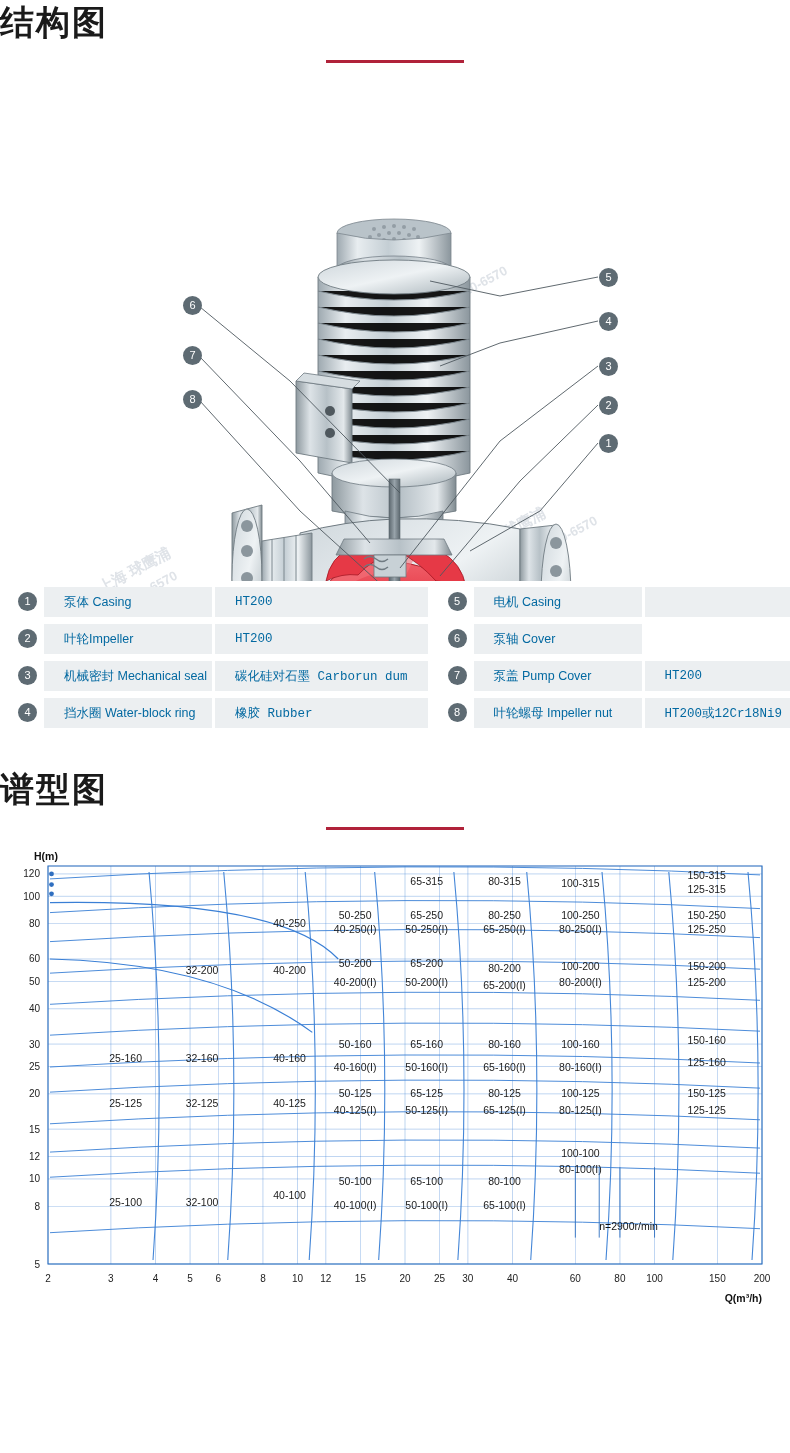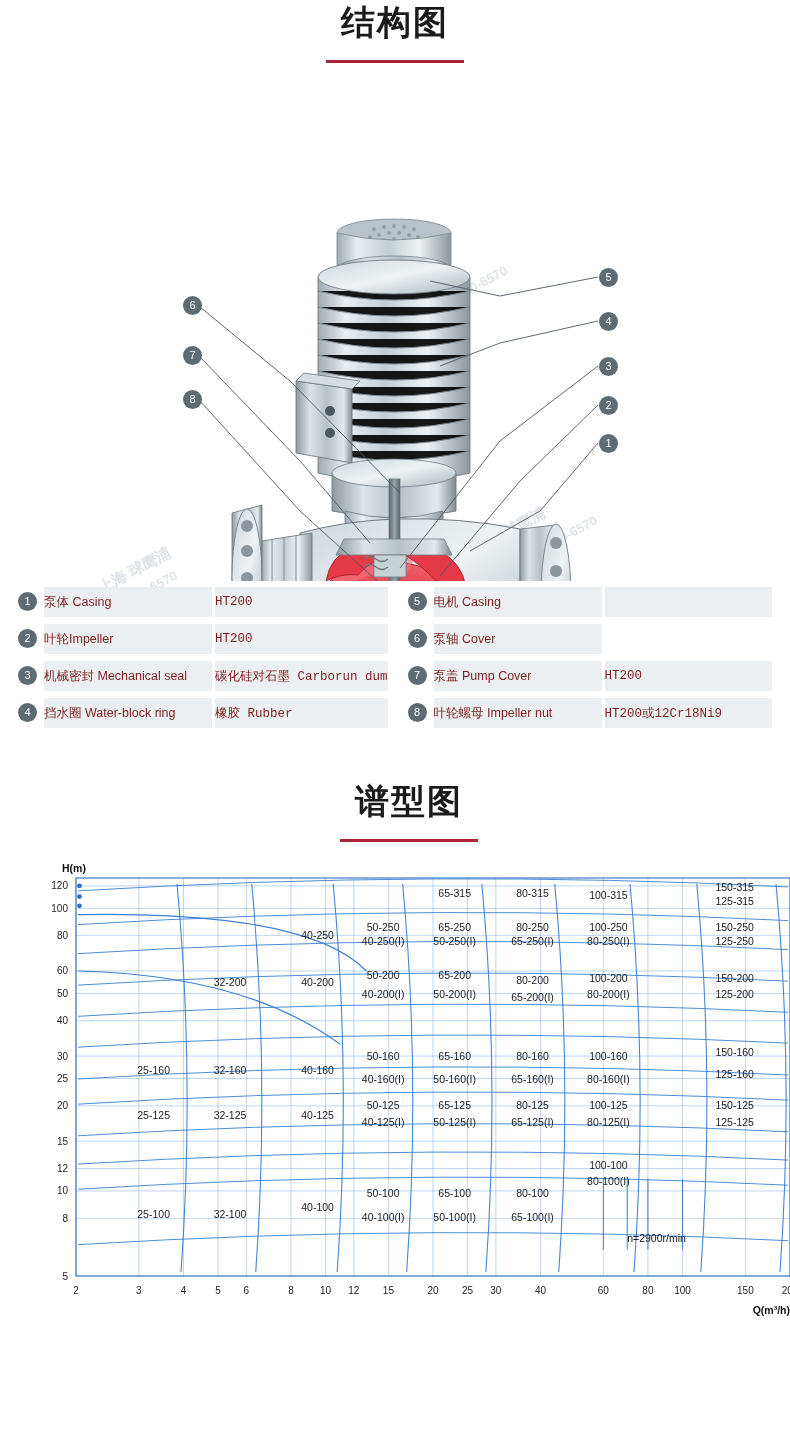--- a/index.html
+++ b/index.html
@@ -6,21 +6,20 @@
   html, body { margin:0; padding:0; }
   body {
     width:790px; height:1453px;
     background:#ffffff;
     font-family:"Liberation Sans", sans-serif;
     color:#333;
     position:relative;
     overflow:hidden;
   }
   .section-title {
-    text-align:center;
     font-size:34px;
     font-weight:bold;
     color:#1a1a1a;
     letter-spacing:2px;
   }
   .title-rule {
     width:138px; height:3px;
     background:#b0223a;
     margin:14px auto 0 auto;
   }
@@ -78,23 +77,23 @@
     font-size:11px;
     line-height:19px;
     text-align:center;
     flex:0 0 19px;
     margin:5px 7px 0 0;
   }
   .lg-name, .lg-mat {
     background:#eceff1;
     display:flex;
     align-items:center;
-    padding:0 0;
+    padding:0 20px;
     font-size:12.5px;
-    color:#7f1d1d;
+    color:#0369a1;
     white-space:nowrap;
     overflow:hidden;
   }
   .lg-name { flex:0 0 168px; }
   .lg-mat  { flex:1 1 auto; margin-left:3px;font-family:Liberation Mono, monospace; }
 
   
   #chart-wrap {
     position:relative;
     width:790px; height:480px;
@@ -330,21 +329,21 @@
       </div>
       <div class="legend-row">
         <div class="lg-num">8</div>
         <div class="lg-name">叶轮螺母 Impeller nut</div>
         <div class="lg-mat">HT200或12Cr18Ni9</div>
       </div>
     </div>
   </div>
 </div>
 
-<div style="margin-top:44px;padding-left:28px;">
+<div style="margin-top:32px;">
   <div class="section-title">谱型图</div>
   <div class="title-rule"></div>
 
   <div id="chart-wrap">
     <svg id="chart-svg" width="790" height="480" viewBox="0 0 790 480">
         <line x1="48" y1="22" x2="48" y2="420" stroke="#3a7fd5" stroke-width="0.6" opacity="0.55"></line>
         <text x="48" y="438" class="ax-label" text-anchor="middle">2</text>
         <line x1="110.86457948287818" y1="22" x2="110.86457948287818" y2="420" stroke="#3a7fd5" stroke-width="0.6" opacity="0.55"></line>
         <text x="110.86457948287818" y="438" class="ax-label" text-anchor="middle">3</text>
         <line x1="155.46770845204128" y1="22" x2="155.46770845204128" y2="420" stroke="#3a7fd5" stroke-width="0.6" opacity="0.55"></line>

